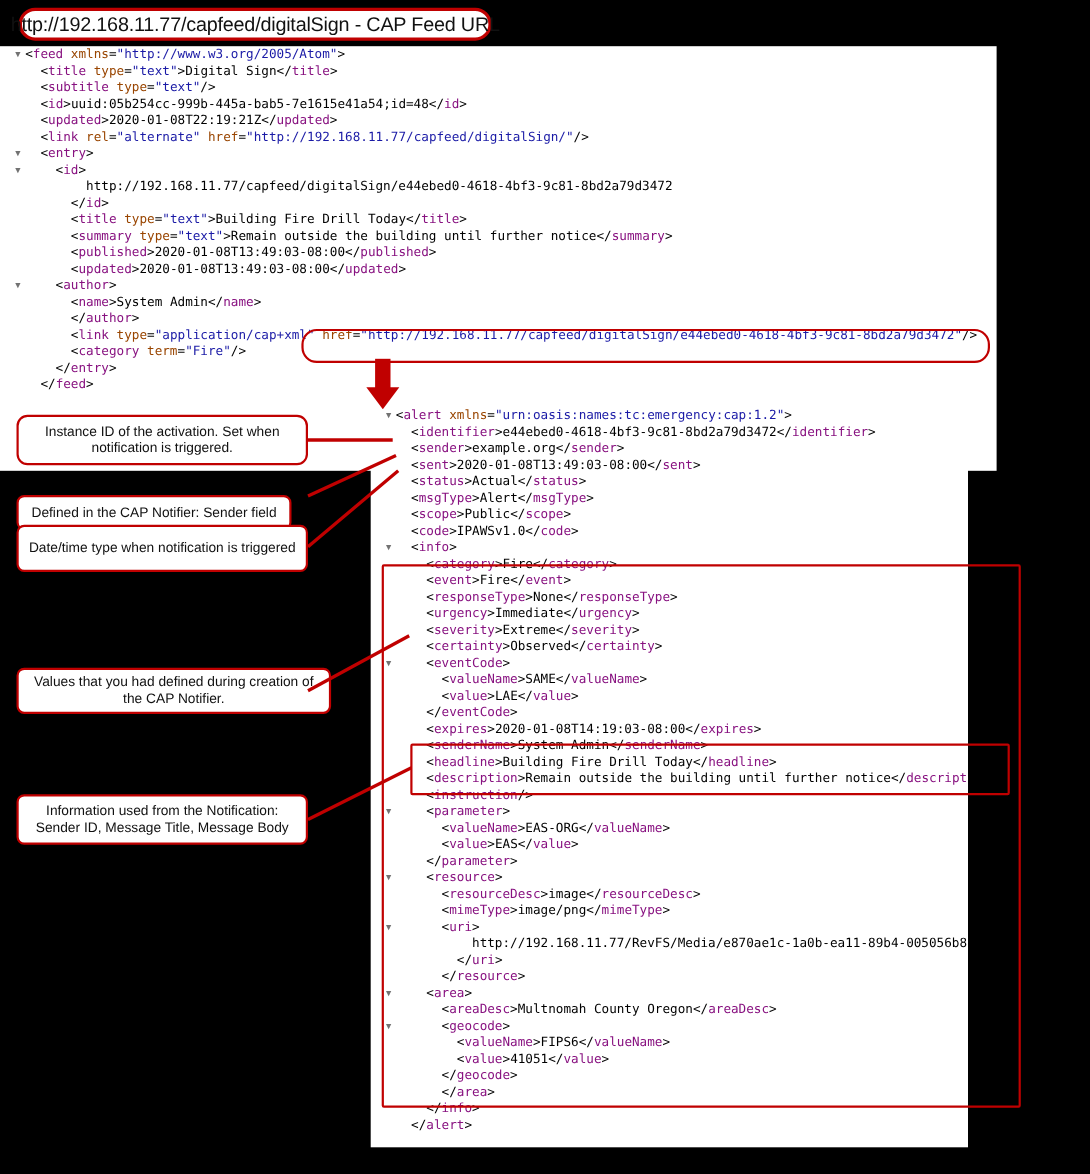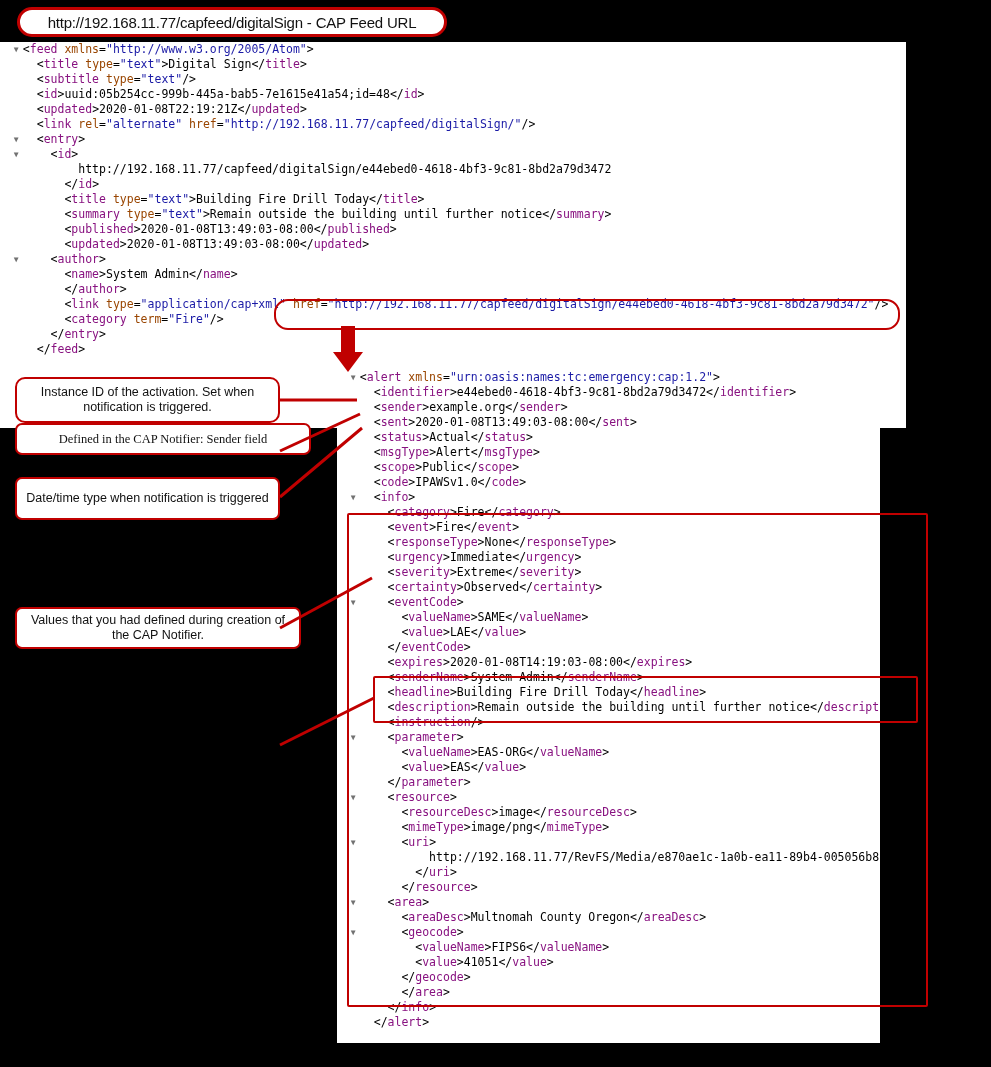--- a/index.html
+++ b/index.html
@@ -11,21 +11,21 @@
     overflow:hidden;
   }
   .root{position:absolute;left:0;top:0;width:991px;height:1067px;}
 
   
   #url-pill{
     position:absolute;left:17px;top:7px;width:430px;height:30px;
     background:#ffffff;border:3px solid #c00000;border-radius:15px;
     box-sizing:border-box;
     display:flex;align-items:center;justify-content:center;
-    font-size:15px;color:#111111;letter-spacing:-0.2px;white-space:nowrap;
+    font-size:18px;color:#111111;letter-spacing:-0.2px;white-space:nowrap;
   }
 
   
   .xml-panel{
     position:absolute;background:#ffffff;
     font-family:"DejaVu Sans Mono","Liberation Mono",monospace;
     font-size:11.5px;line-height:15px;
     color:#000000;
     white-space:pre;
     overflow:hidden;
@@ -55,21 +55,21 @@
 
   
   .callout{
     position:absolute;background:#ffffff;border:2px solid #c00000;
     border-radius:7px;box-sizing:border-box;
     display:flex;align-items:center;justify-content:center;
     text-align:center;font-size:12.5px;color:#111111;line-height:15px;
     padding:3px 6px;
   }
   #callout-identifier{left:15px;top:377px;width:265px;height:46px;border-radius:10px;}
-  #callout-sender{left:15px;top:423px;width:296px;height:32px;font-family:Liberation Serif, serif;}
+  #callout-sender{left:15px;top:450px;width:250px;height:32px;}
   #callout-sent{left:15px;top:477px;width:265px;height:43px;}
   #callout-values{left:15px;top:607px;width:286px;height:42px;}
   #callout-info{left:15px;top:722px;width:265px;height:46px;}
 
   
   #connectors{position:absolute;left:0;top:0;width:991px;height:1067px;
               pointer-events:none;}
 </style>
 </head>
 <body>
@@ -99,20 +99,23 @@
   </div>
   <div class="callout" id="callout-sender">
     <span>Defined in the CAP Notifier: Sender field</span>
   </div>
   <div class="callout" id="callout-sent">
     <span>Date/time type when notification is triggered</span>
   </div>
   <div class="callout" id="callout-values">
     <span>Values that you had defined during creation of the CAP Notifier.</span>
   </div>
+  <div class="callout" id="callout-info">
+    <span>Information used from the Notification: Sender ID, Message Title, Message Body</span>
+  </div>
 
   <svg id="connectors" viewBox="0 0 991 1067">
     <g stroke="#c00000" stroke-width="3" fill="none">
       <path d="M280,400 L357,400"></path>
       <path d="M280,451 L360,414"></path>
       <path d="M280,497 L362,428"></path>
       <path d="M280,628 L372,578"></path>
       <path d="M280,745 L374,698"></path>
     </g>
   </svg>

